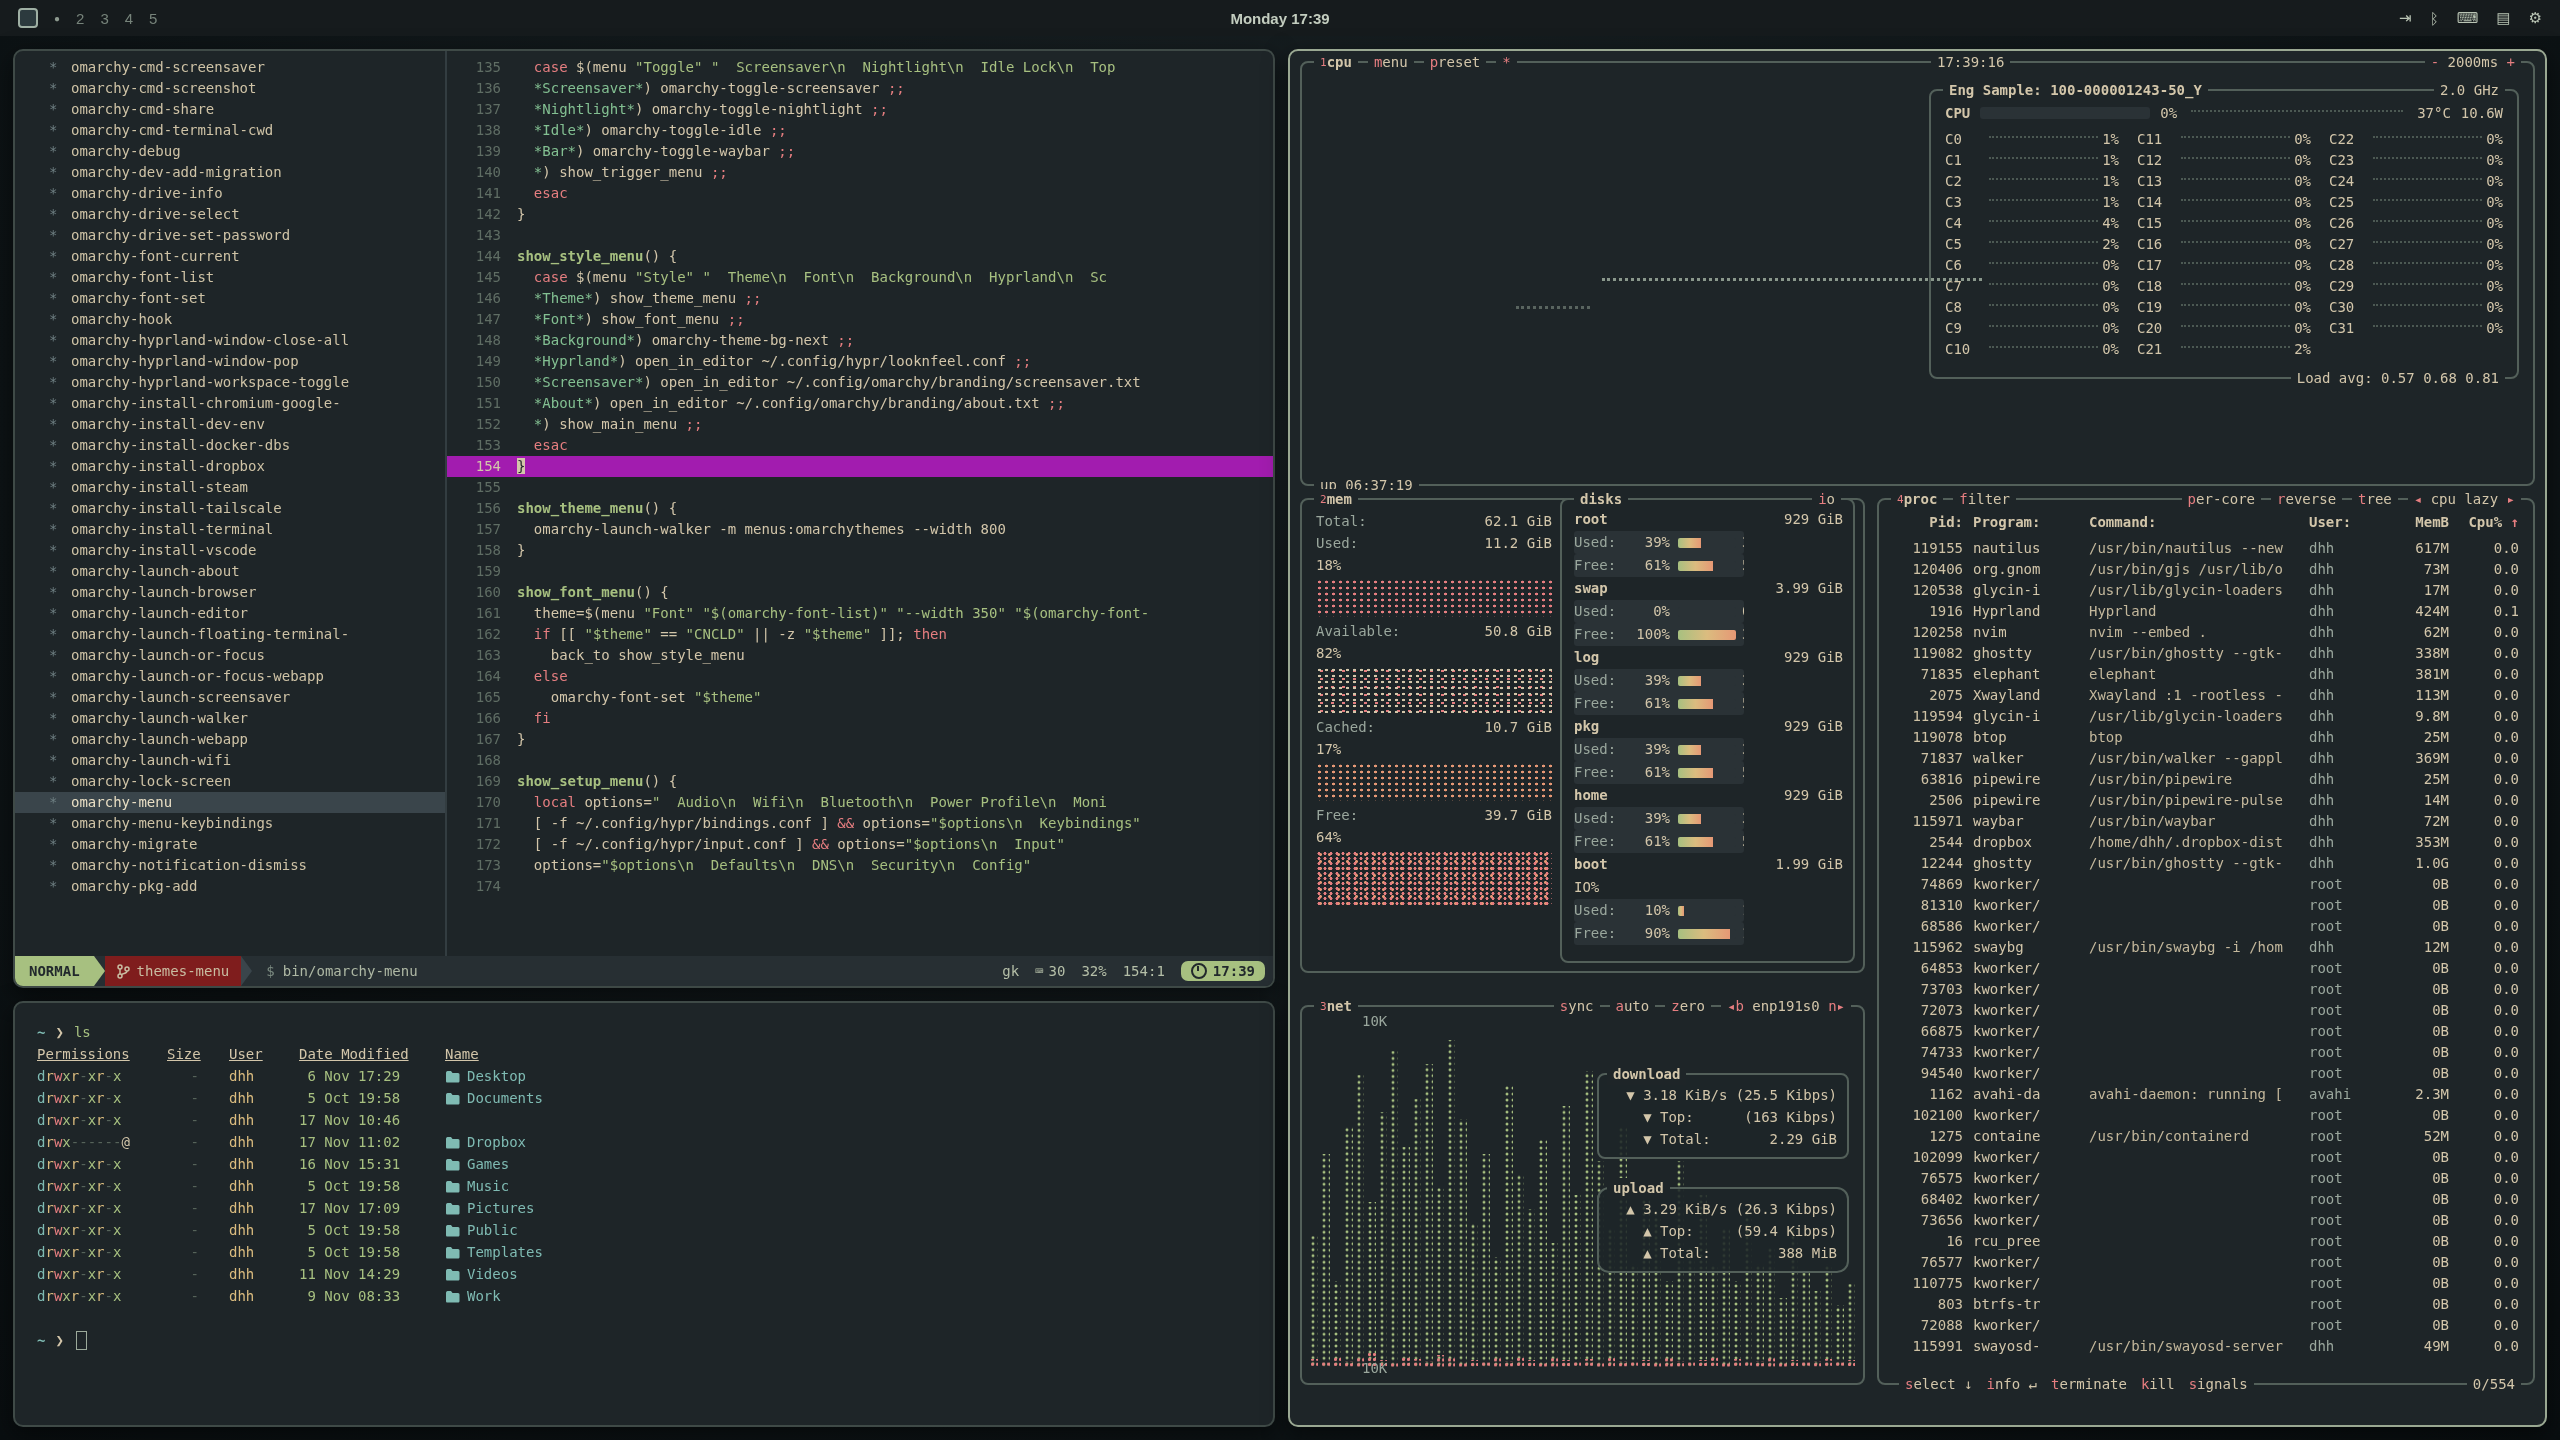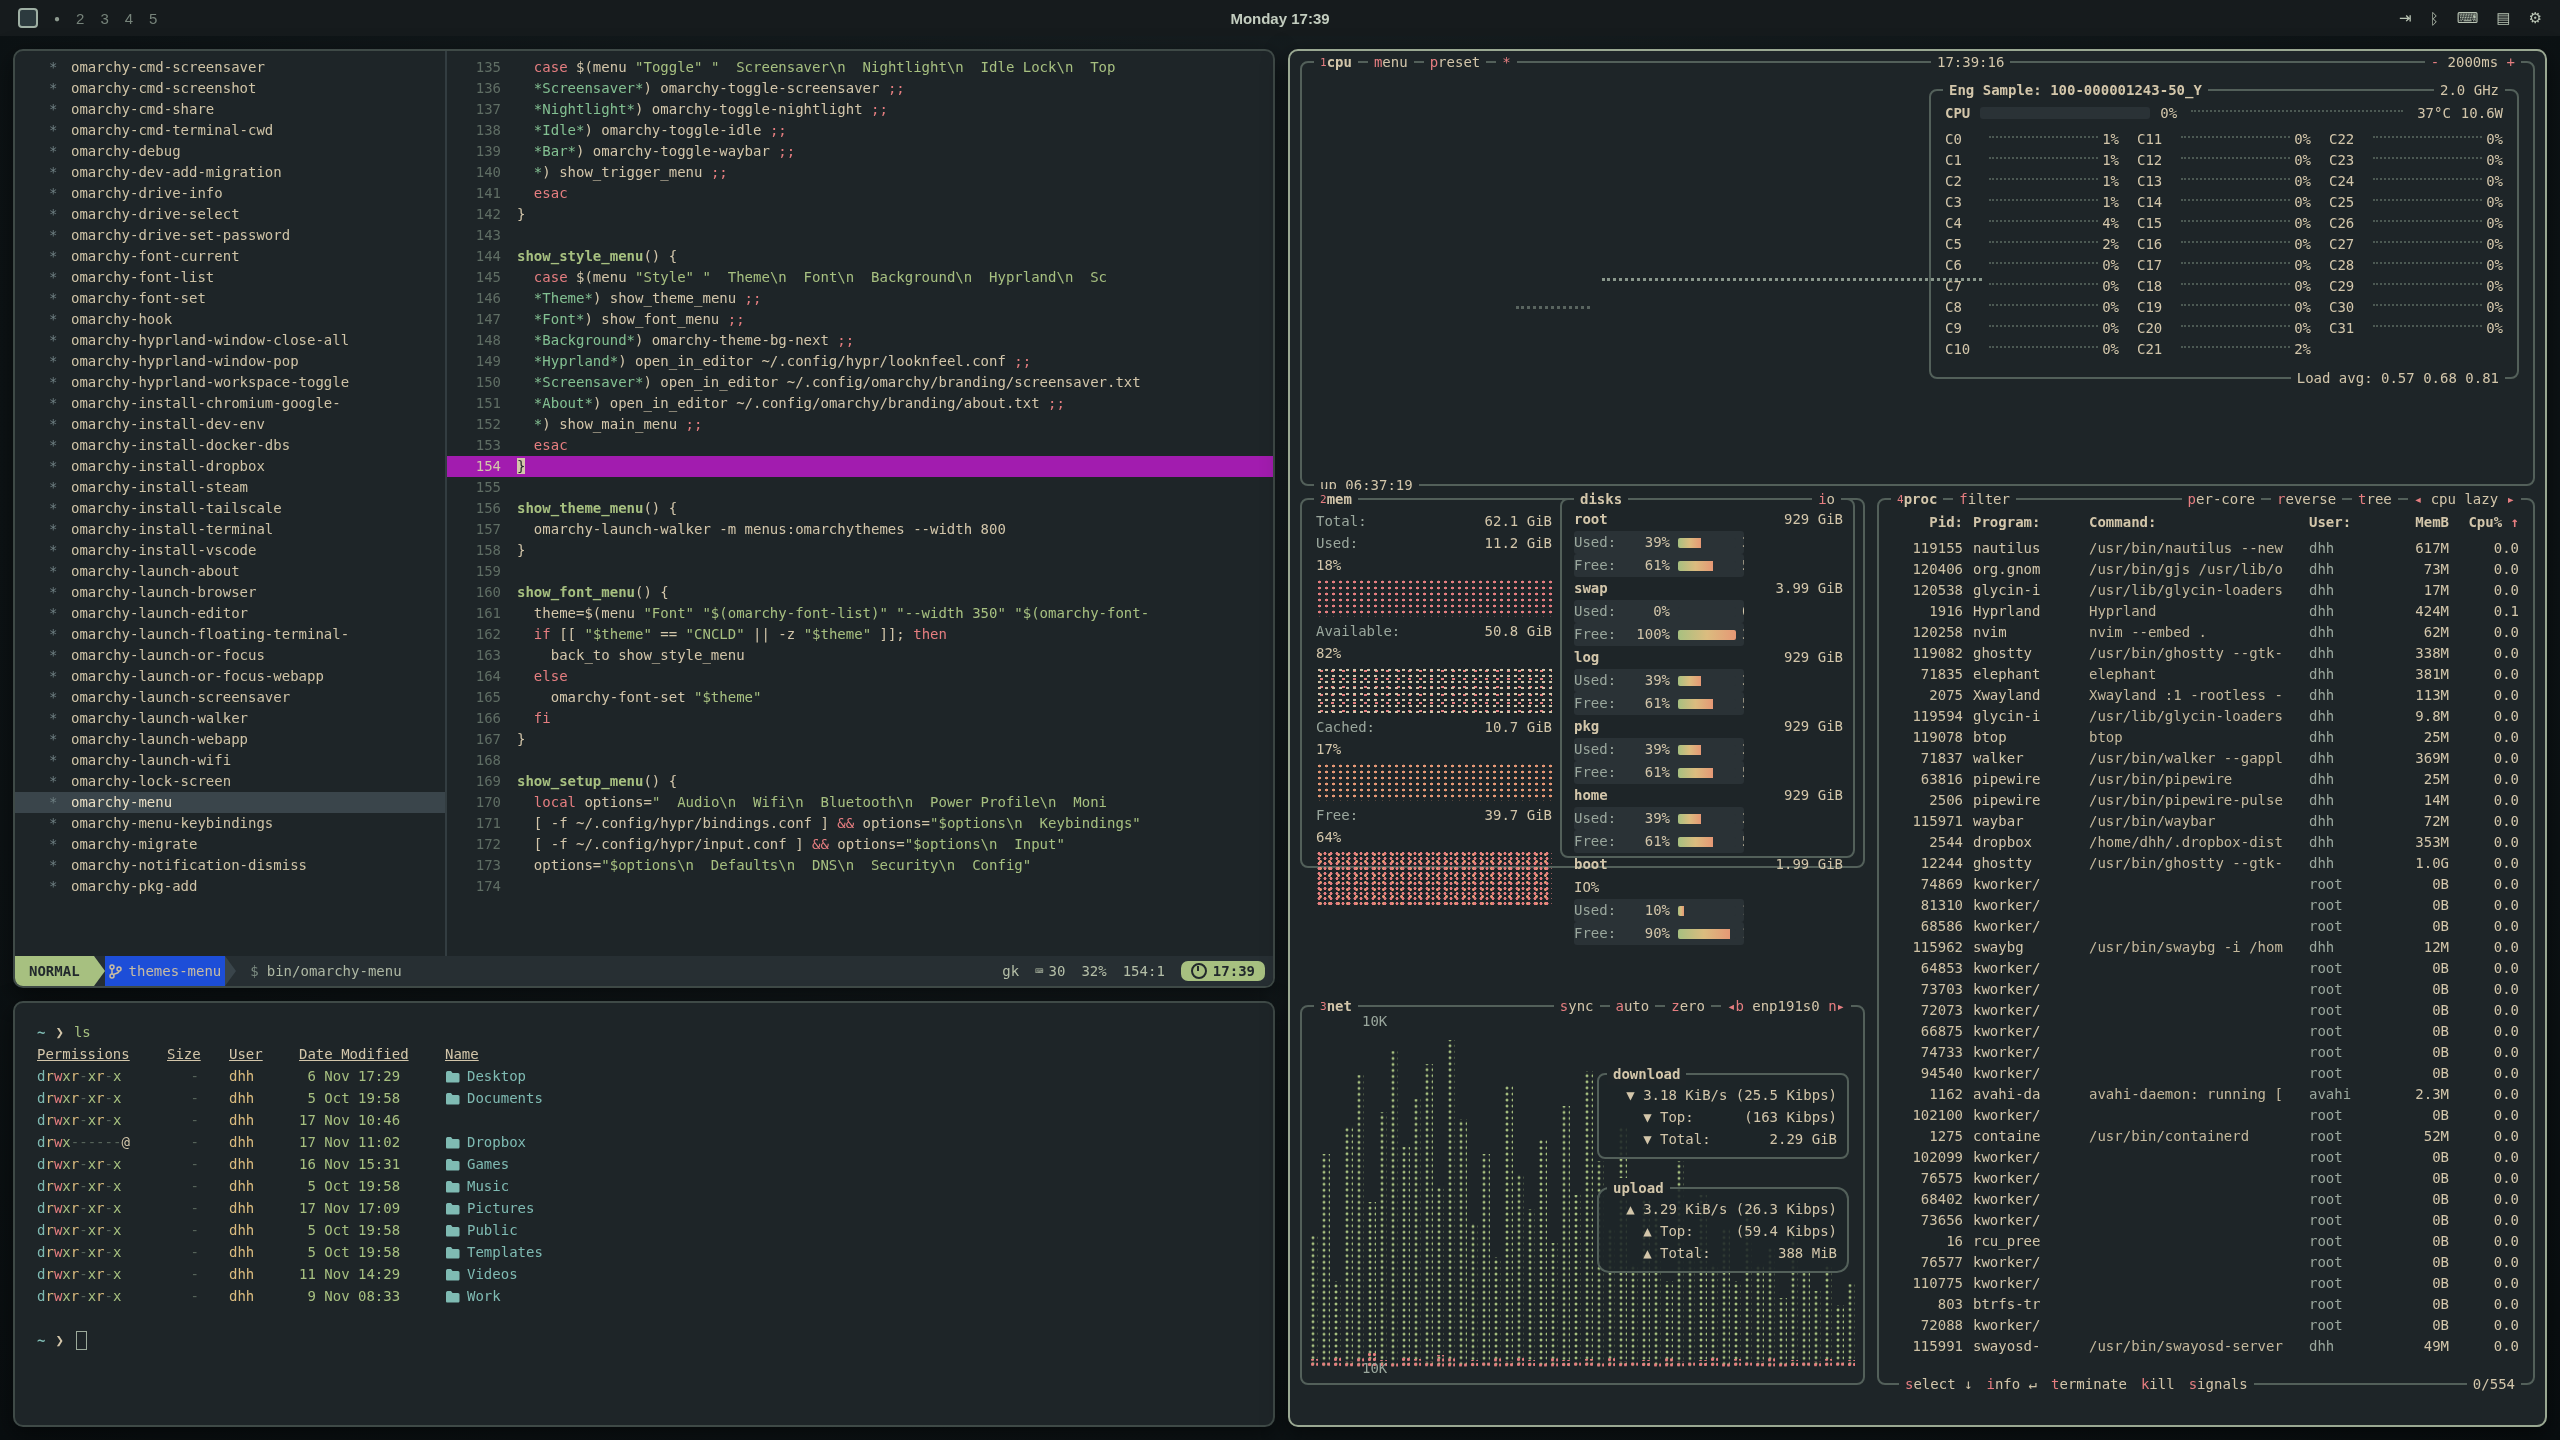--- a/index.html
+++ b/index.html
@@ -43,21 +43,21 @@
   .tk-k{color:#e67e80;}
   .tk-s{color:#a7c080;}
   .tk-a{color:#83c092;}
   .tk-f{color:#a7c080;font-weight:bold;}
   .cursor-block{background:#d3c6aa;color:#1e2528;}
   
   .statusbar{height:30px;background:#272f33;display:flex;align-items:center;font-size:14px;flex-shrink:0;overflow:hidden;}
   .mode-chip{background:#a7c080;color:#22292c;font-weight:bold;padding:0 14px;height:30px;display:flex;align-items:center;}
   .tri{width:0;height:0;border-top:15px solid transparent;border-bottom:15px solid transparent;}
   .tri1{border-left:11px solid #a7c080;}
-  .branch-chip{background:#1d4ed8;height:30px;display:flex;align-items:center;gap:7px;padding:0 4px;color:#c9bda2;}
+  .branch-chip{background:#7f1d1d;height:30px;display:flex;align-items:center;gap:7px;padding:0 12px;color:#c9bda2;}
   .tri2{border-left:11px solid #3a454b;}
   .file-chip{padding:0 14px;color:#aeb8a4;display:flex;gap:8px;}
   .file-chip .pfx{color:#7b8a80;}
   .sb-right{margin-left:auto;display:flex;align-items:center;gap:16px;padding-right:8px;color:#b5bfa8;}
   .notif-grp{display:flex;align-items:center;gap:5px;}
   .time-pill{background:#a7c080;color:#22292c;font-weight:bold;border-radius:7px;padding:2px 10px;display:flex;align-items:center;gap:6px;}
   .clock-ic{width:12px;height:12px;border:2px solid #22292c;border-radius:50%;position:relative;display:inline-block;}
   .clock-ic:after{content:"";position:absolute;left:4px;top:1px;width:2px;height:5px;background:#22292c;}
   
   .term{left:13px;top:1001px;width:1262px;height:426px;padding:18px 22px;font-size:14px;line-height:22px;overflow:hidden;}
@@ -95,21 +95,21 @@
   .sample-inner{padding:10px 14px 4px 14px;}
   .cpu-meter-row{display:flex;align-items:center;gap:10px;height:24px;}
   .cm-label{font-weight:bold;color:#d3c6aa;}
   .meter{width:170px;height:12px;background:#2a3236;border-radius:3px;overflow:hidden;}
   .meter .fill{height:100%;background:linear-gradient(90deg,#a7c080,#dbbc7f,#e69875);}
   .leader{flex:1;border-bottom:2px dotted #4c5953;margin:0 4px 5px 4px;min-width:10px;}
   .cores-grid{display:grid;grid-template-columns:1fr 1fr 1fr;column-gap:18px;margin-top:4px;}
   .core-row{display:flex;align-items:center;height:21px;}
   .cname{color:#d3c6aa;width:40px;}
   .cpct{color:#d3c6aa;}
-  .mem-box{left:10px;top:447px;width:565px;height:370px;}
+  .mem-box{left:10px;top:447px;width:565px;height:475px;}
   .mem-col{position:absolute;left:14px;top:10px;width:236px;}
   .mem-row{display:flex;justify-content:space-between;height:22px;align-items:center;white-space:pre;}
   .mem-row .ml{color:#9aa79d;}
   .mem-row .mv{color:#d3c6aa;}
   .mem-row.pct .ml{color:#d3c6aa;}
   .mem-row[class*="tex-"]{border:none;}
   .tex-used,.tex-avail,.tex-cached,.tex-free{width:100%;margin:3px 0;}
   .tex-used{height:38px;background-image:radial-gradient(#e67e80 1.4px,transparent 1.9px);background-size:7px 6px;}
   .tex-avail{height:46px;background-image:radial-gradient(#d3c6aa 1.3px,transparent 1.8px),radial-gradient(#e67e80 1.4px,transparent 1.9px);background-size:7px 6px,11px 8px;}
   .tex-cached{height:38px;background-image:radial-gradient(#e69875 1.4px,transparent 1.9px);background-size:7px 6px;}

